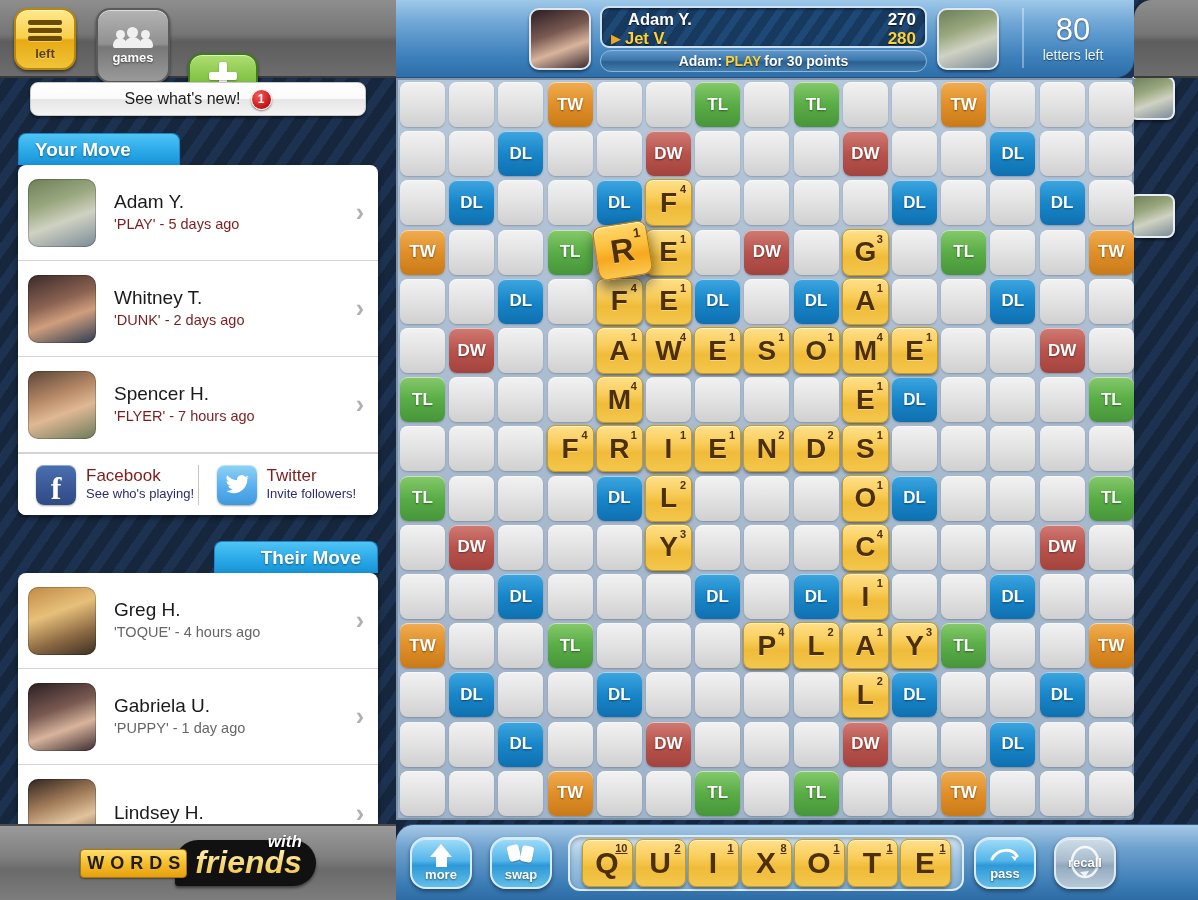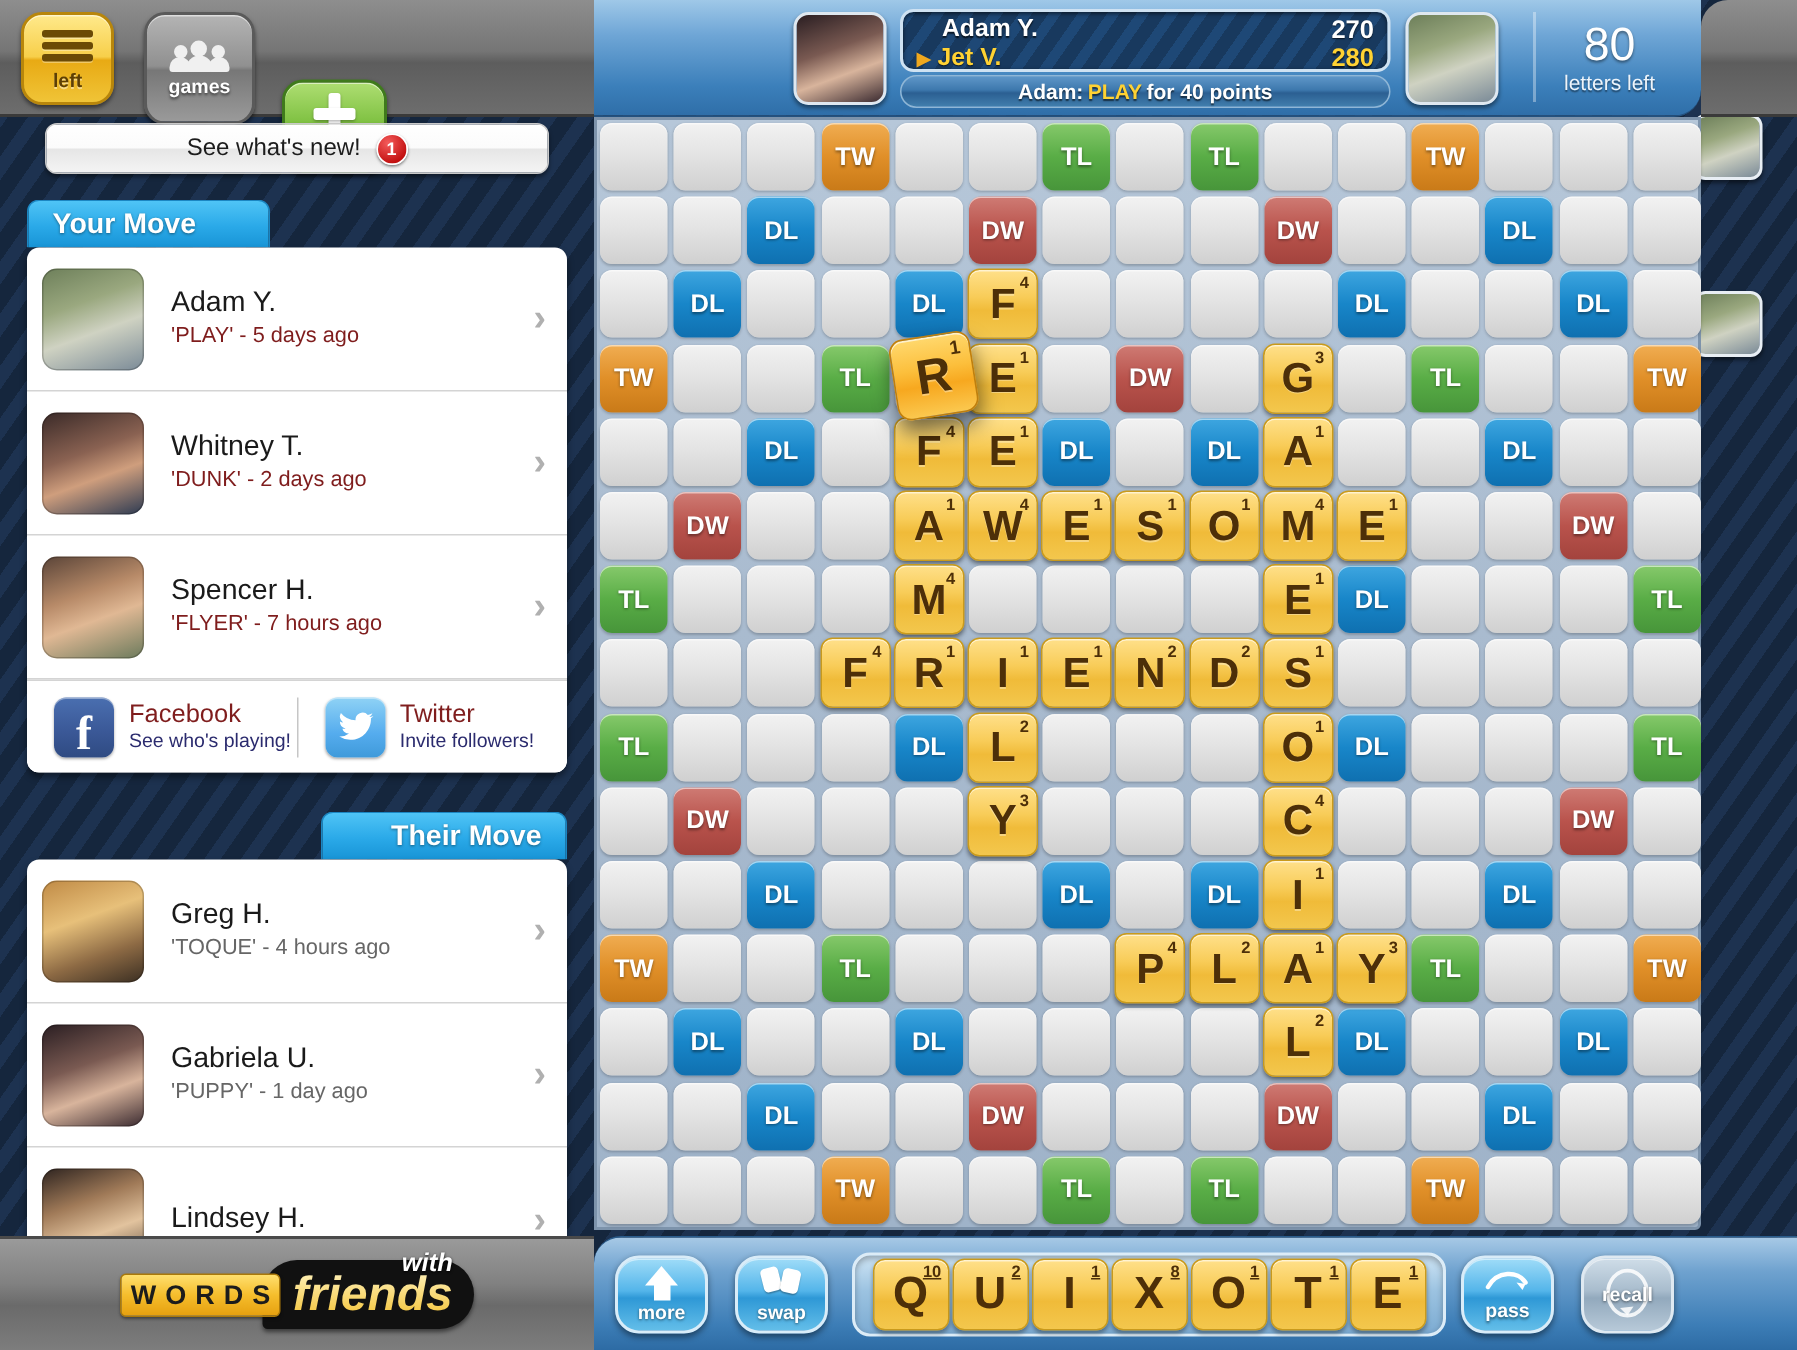--- a/index.html
+++ b/index.html
@@ -475,21 +475,21 @@
         <div class="score-line active" id="score-line-1">
           <span class="turn-arrow">▶</span>
           <span class="score-name">Jet V.</span>
           <span class="score-val">280</span>
         </div>
       </div>
 
       <div id="move-banner">
         <span>Adam:</span>
         <span class="hl">PLAY</span>
-        <span>for 40 points</span>
+        <span>for 30 points</span>
       </div>
 
       <div id="tiles-left">
         <span class="num">80</span>
         <span class="lbl">letters left</span>
       </div>
     </div>
     <div id="header-gray"></div>
 
     <div id="board">

